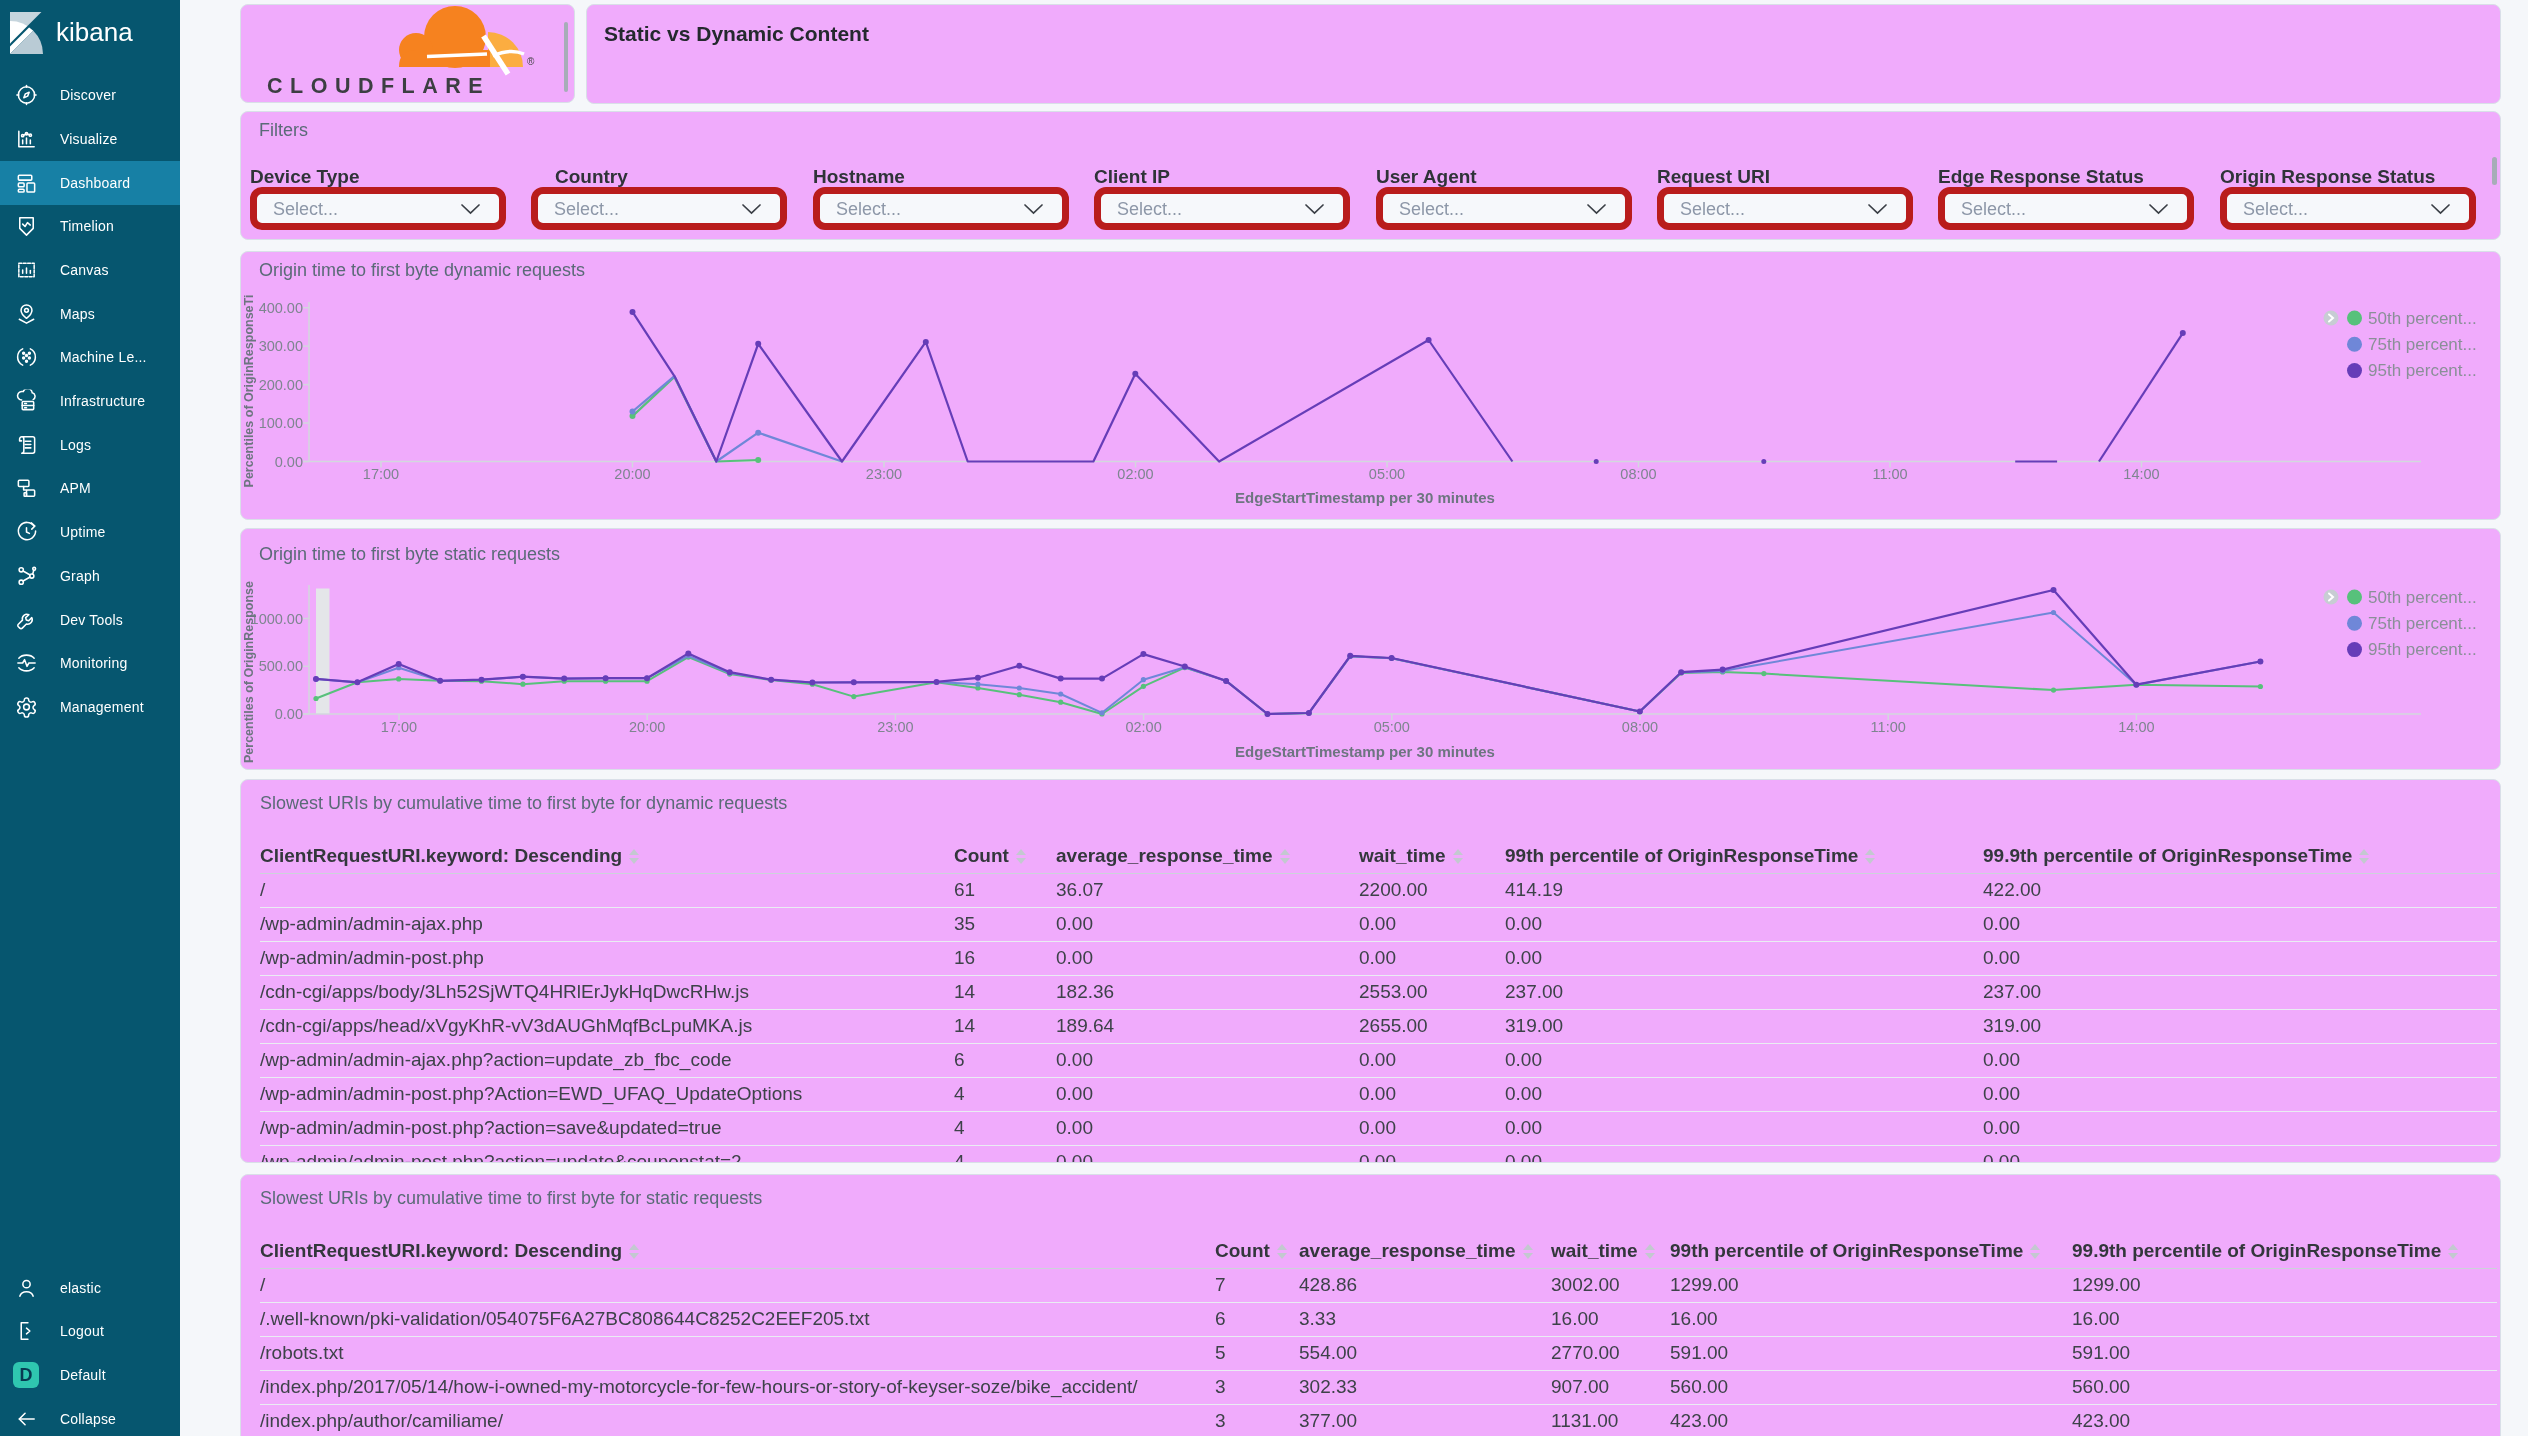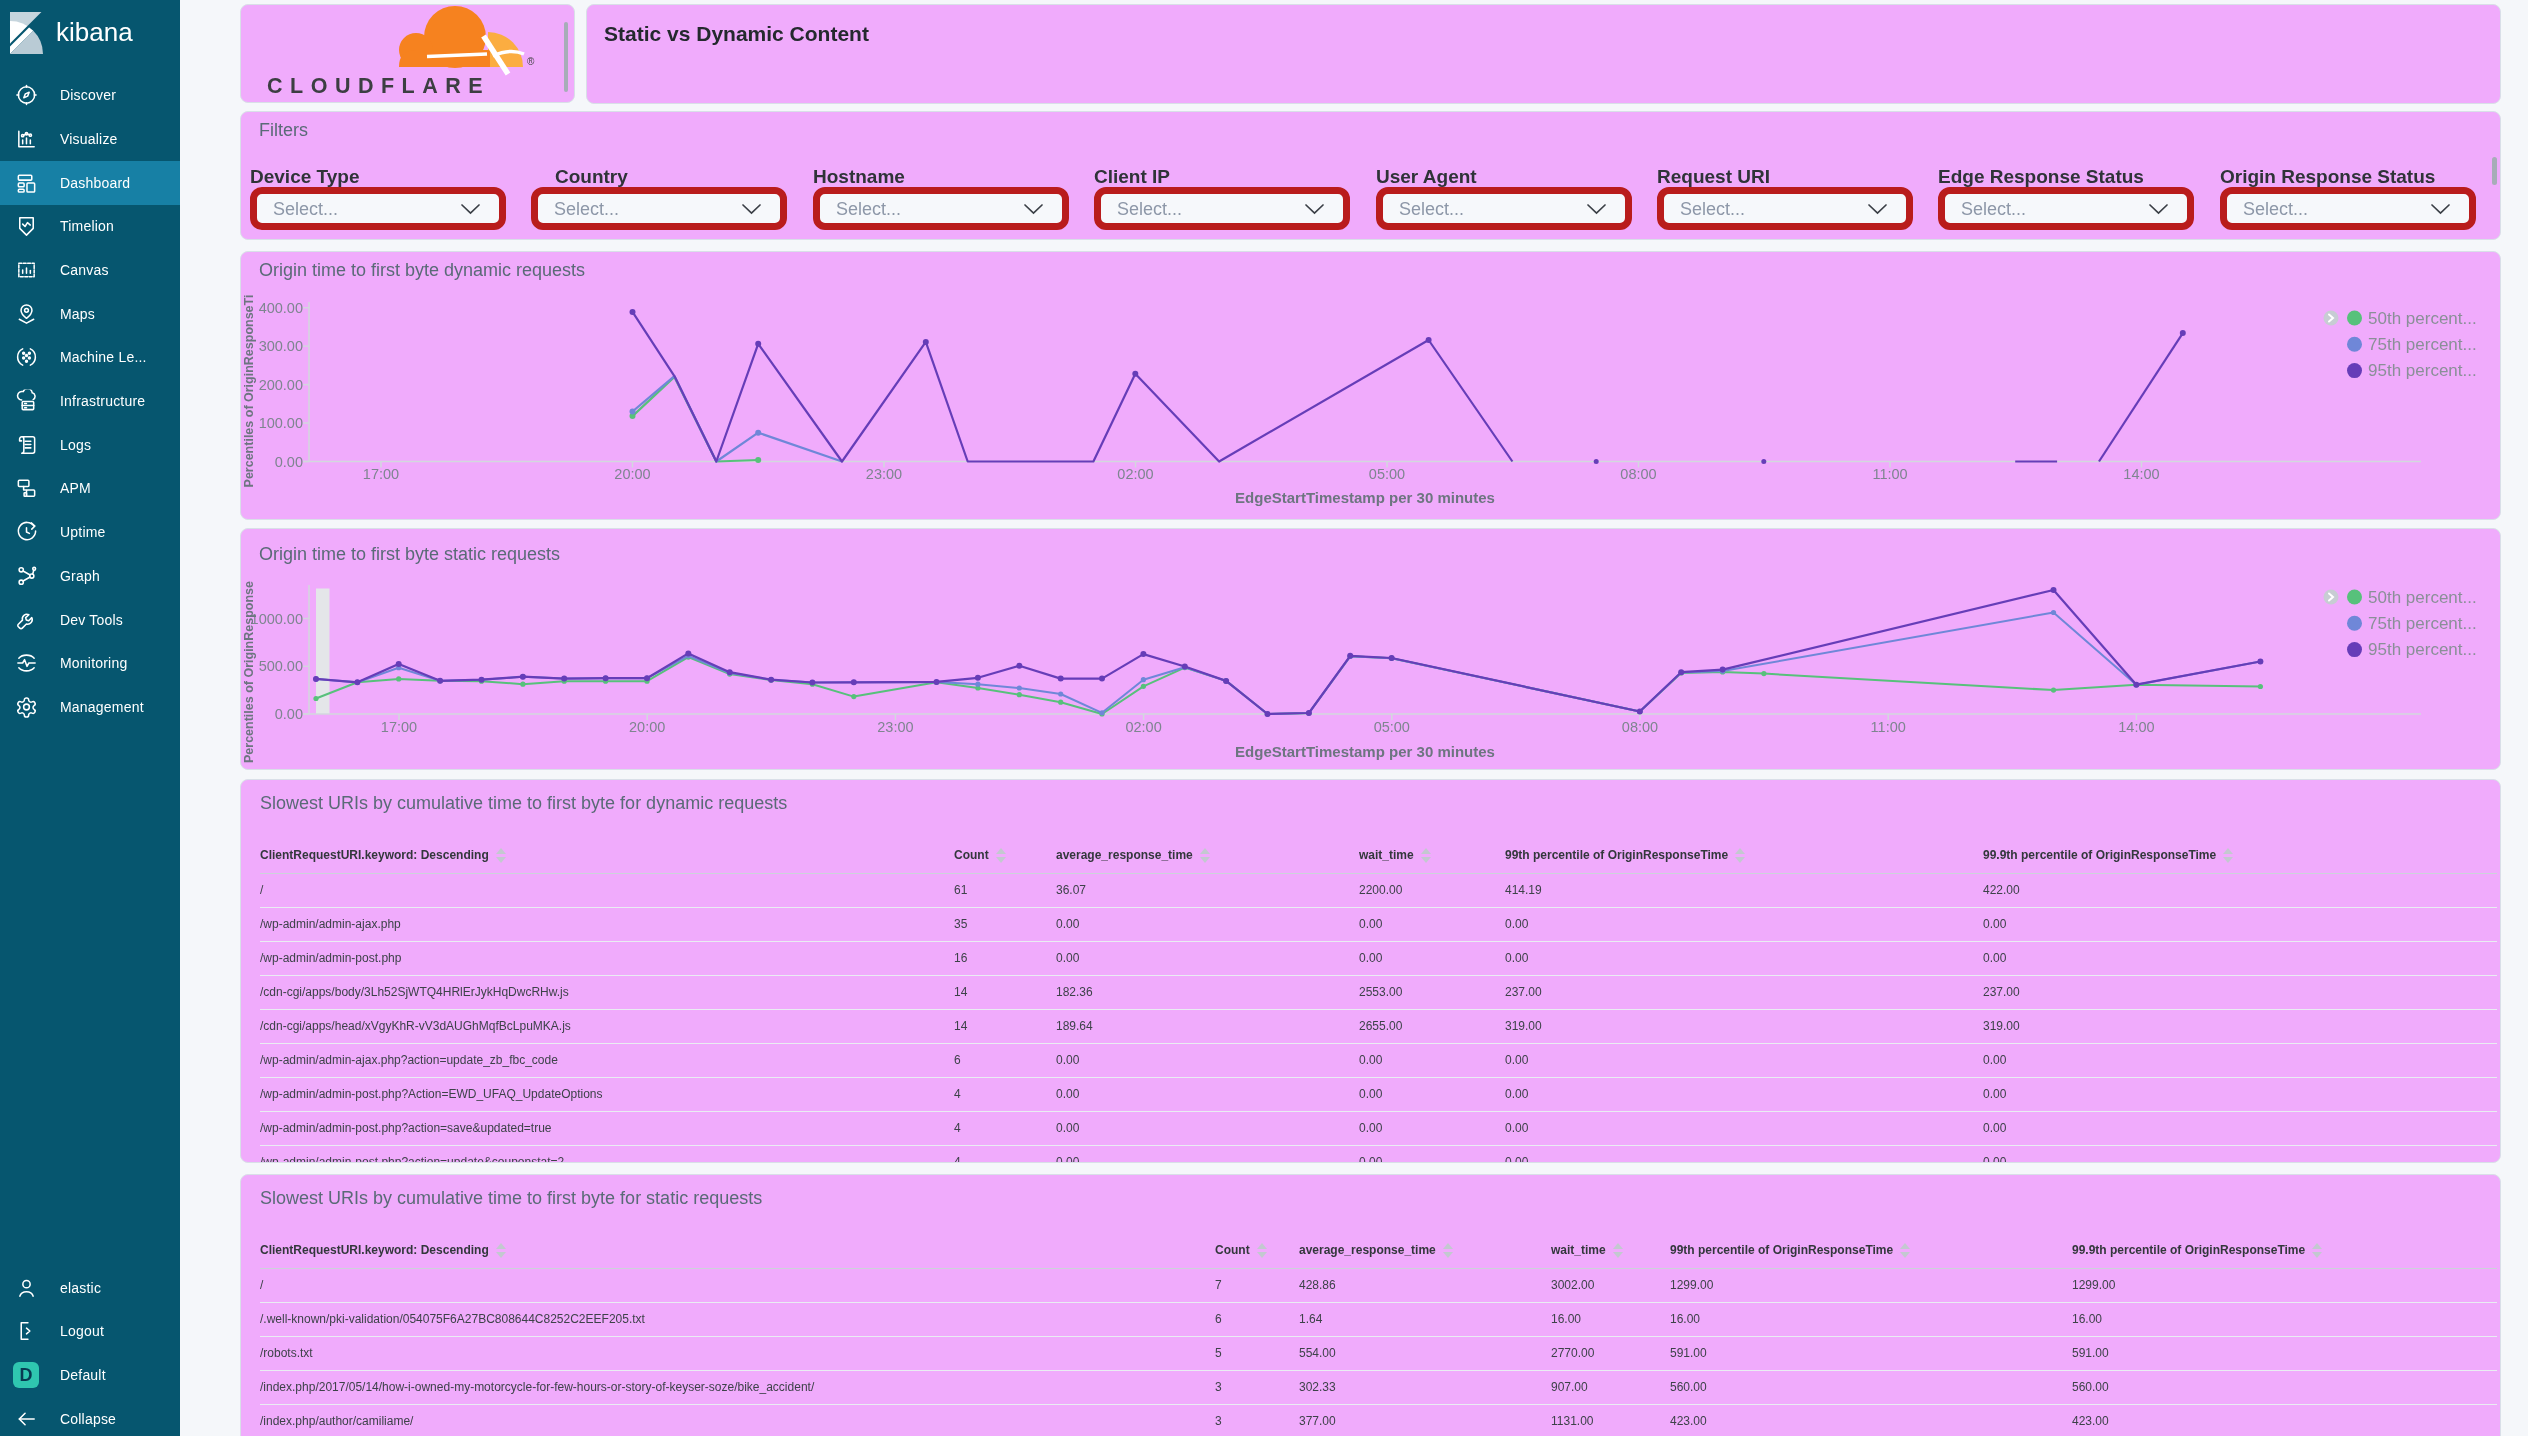--- a/index.html
+++ b/index.html
@@ -10,21 +10,21 @@
   .navitem .lbl { position:absolute; left:60px; top:50%; transform:translateY(-50%); font-size:14px; color:#fff; letter-spacing:0.2px;}
   .navitem svg { position:absolute; left:15px; top:50%; transform:translateY(-50%); }
   .navitem.active { background:#1780a5; }
   .panel { position:absolute; background:#f0abfc; border:1px solid #d9dfe8; border-radius:8px; }
   .ptitle { position:absolute; font-size:18px; color:#5a6a77; }
   .scrollthumb { position:absolute; width:5px; background:#a7adb8; border-radius:3px; }
   .flabel { position:absolute; font-size:19px; font-weight:bold; color:#2f3338; }
   .fselect { position:absolute; width:256px; height:43px; background:#f6f8fb; border:7px solid #b91c1c; border-radius:12px; }
   .fselect .ph { position:absolute; left:16px; top:50%; transform:translateY(-50%); font-size:18px; color:#8d97a8; }
   .fselect svg { position:absolute; right:18px; top:50%; transform:translateY(-50%); }
-  table.dt { border-collapse:collapse; table-layout:fixed; font-size:12px; color:#3d4249; }
+  table.dt { border-collapse:collapse; table-layout:fixed; font-size:19px; color:#3d4249; }
   table.dt th { text-align:left; font-weight:bold; color:#33373c; border-bottom:1px solid #ccd2da; height:34px; padding:0; vertical-align:middle; white-space:nowrap; }
   table.dt td { border-bottom:1px solid #e9edf2; height:34px; padding:0; vertical-align:middle; white-space:nowrap; overflow:hidden; }
   .sorticon { display:inline-block; vertical-align:middle; margin-left:6px; }
 </style>
 </head>
 <body>
 
 <div class="sidebar">
   <svg style="position:absolute;left:10px;top:12px" width="33" height="42" viewBox="0 0 33 42">
     <polygon points="0,0 33,0 0,32" fill="#c6d5dd"></polygon>
@@ -637,21 +637,21 @@
           <td>/</td>
           <td>7</td>
           <td>428.86</td>
           <td>3002.00</td>
           <td>1299.00</td>
           <td>1299.00</td>
         </tr>
         <tr>
           <td>/.well-known/pki-validation/054075F6A27BC808644C8252C2EEF205.txt</td>
           <td>6</td>
-          <td>1.64</td>
+          <td>3.33</td>
           <td>16.00</td>
           <td>16.00</td>
           <td>16.00</td>
         </tr>
         <tr>
           <td>/robots.txt</td>
           <td>5</td>
           <td>554.00</td>
           <td>2770.00</td>
           <td>591.00</td>

